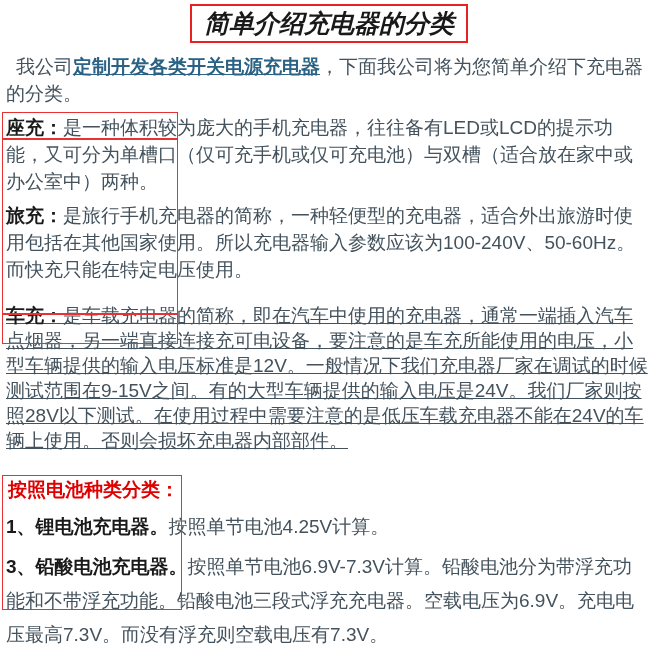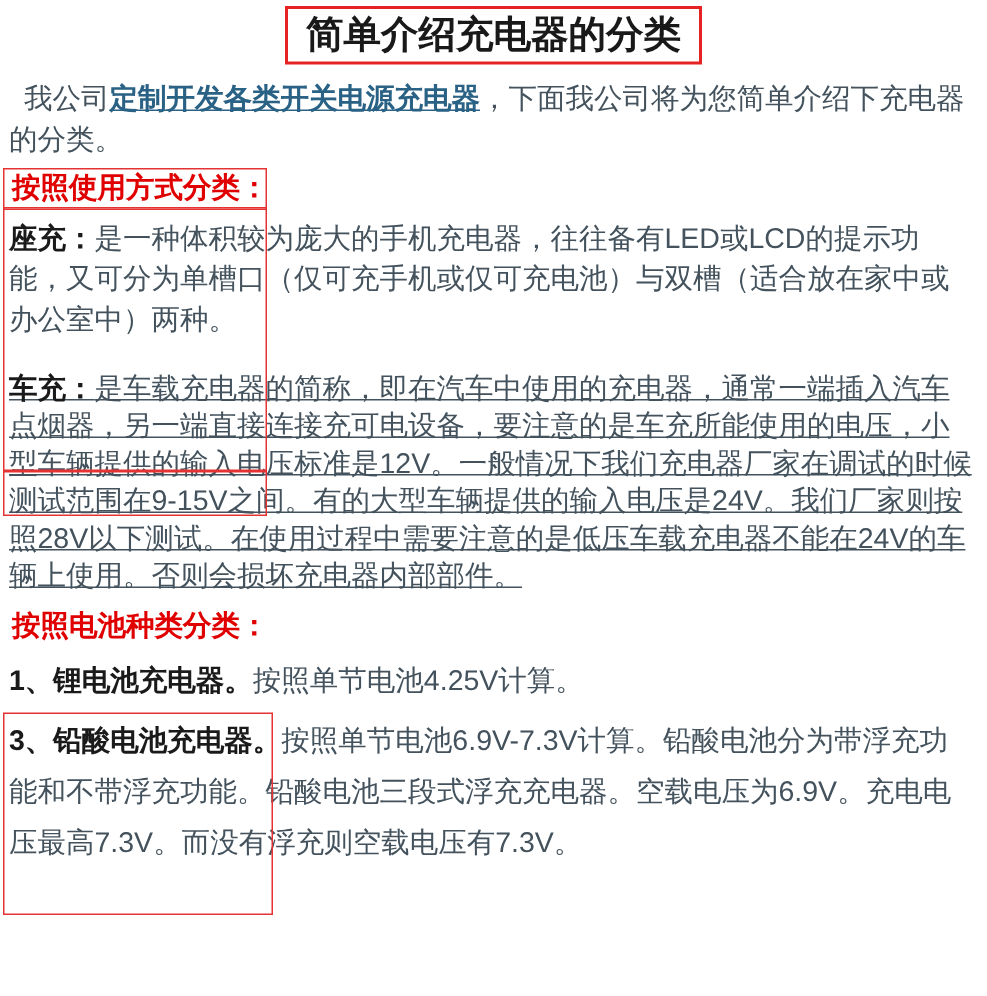--- a/index.html
+++ b/index.html
@@ -2,33 +2,33 @@
 <html><head>
 <meta charset="utf-8">
 <style>
   html,body{margin:0;padding:0;}
   body{
     width:658px;height:664px;position:relative;overflow:hidden;
     background:#ffffff;color:#43525c;
     font-family:"Liberation Sans","DejaVu Sans",sans-serif;
     font-size:19px;line-height:27px;
   }
-  .title-wrap{text-align:center;margin:4px 0 0 0;}
+  .title-wrap{text-align:center;margin:4px 0 0 0;font-style:italic;}
   .title{
     display:inline-block;margin:0;padding:2px 12px;
     font-size:25px;line-height:31px;font-weight:bold;color:#191919;
     border:2px solid #e62222;
   }
   .intro{margin:10px 8px 0 6px;text-indent:10px;}
   .link{color:#2a6285;font-weight:bold;text-decoration:underline;cursor:pointer;}
   .red-heading{
     font-size:19px;line-height:26px;font-weight:bold;color:#e00000;
     margin:6px 0 0 8px;
   }
-  .red-heading.second{margin-top:8px;}
+  .red-heading.second{margin-top:24px;}
   .para{margin:7px 8px 0 6px;}
   .para b,.list-item b{color:#1a1a1a;}
   .para.tight{line-height:25px;margin-top:20px;text-decoration:underline;}
   .list-item{margin:11px 8px 0 6px;}
   .list-item.first{margin-top:10px;}
   .list-item.tight{line-height:34px;margin-top:10px;}
   .overlay{
     position:absolute;border:1px solid #e53333;
     pointer-events:none;background:transparent;
   }
@@ -41,24 +41,24 @@
 <body>
 
 <div>
 
   <div class="title-wrap">
     <h1 class="title">简单介绍充电器的分类</h1>
   </div>
 
   <p class="intro"><span>我公司</span><a class="link">定制开发各类开关电源充电器</a><span>，下面我公司将为您简单介绍下充电器的分类。</span></p>
 
-  <h2 class="red-heading">按照使用方式分类：</h2>
 
   <p class="para"><b>座充：</b><span>是一种体积较为庞大的手机充电器，往往备有LED或LCD的提示功能，又可分为单槽口（仅可充手机或仅可充电池）与双槽（适合放在家中或办公室中）两种。</span></p>
 
+  <p class="para"><b>旅充：</b><span>是旅行手机充电器的简称，一种轻便型的充电器，适合外出旅游时使用包括在其他国家使用。所以充电器输入参数应该为100-240V、50-60Hz。而快充只能在特定电压使用。</span></p>
 
   <p class="para tight"><b>车充：</b><span>是车载充电器的简称，即在汽车中使用的充电器，通常一端插入汽车点烟器，另一端直接连接充可电设备，要注意的是车充所能使用的电压，小型车辆提供的输入电压标准是12V。一般情况下我们充电器厂家在调试的时候测试范围在9-15V之间。有的大型车辆提供的输入电压是24V。我们厂家则按照28V以下测试。在使用过程中需要注意的是低压车载充电器不能在24V的车辆上使用。否则会损坏充电器内部部件。</span></p>
 
   <h2 class="red-heading second">按照电池种类分类：</h2>
 
   <p class="list-item first"><b>1、锂电池充电器。</b><span>按照单节电池4.25V计算。</span></p>
 
 
   <p class="list-item tight"><b>3、铅酸电池充电器。</b><span>按照单节电池6.9V-7.3V计算。铅酸电池分为带浮充功能和不带浮充功能。铅酸电池三段式浮充充电器。空载电压为6.9V。充电电压最高7.3V。而没有浮充则空载电压有7.3V。</span></p>
 

